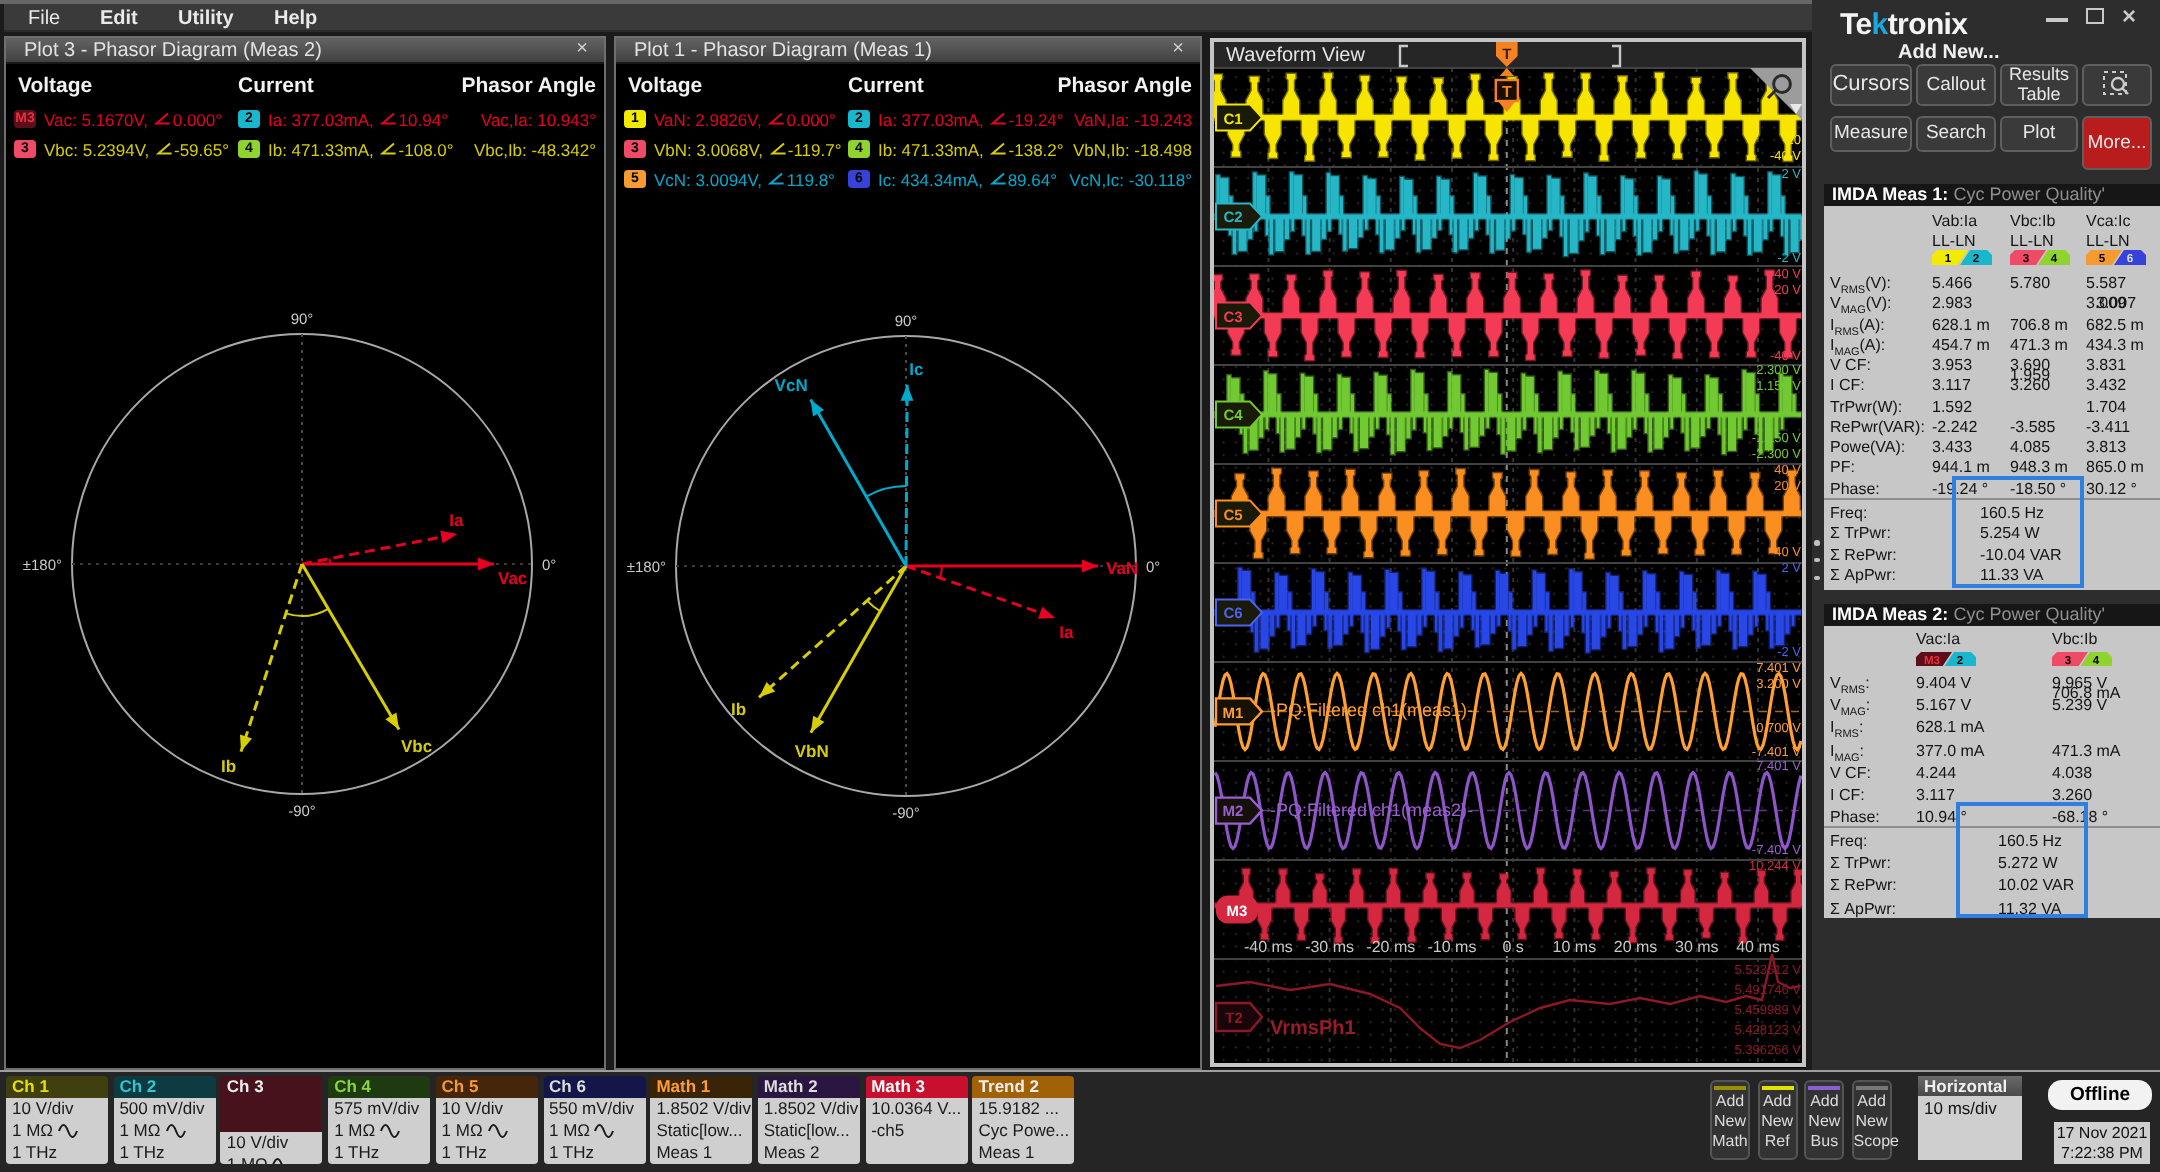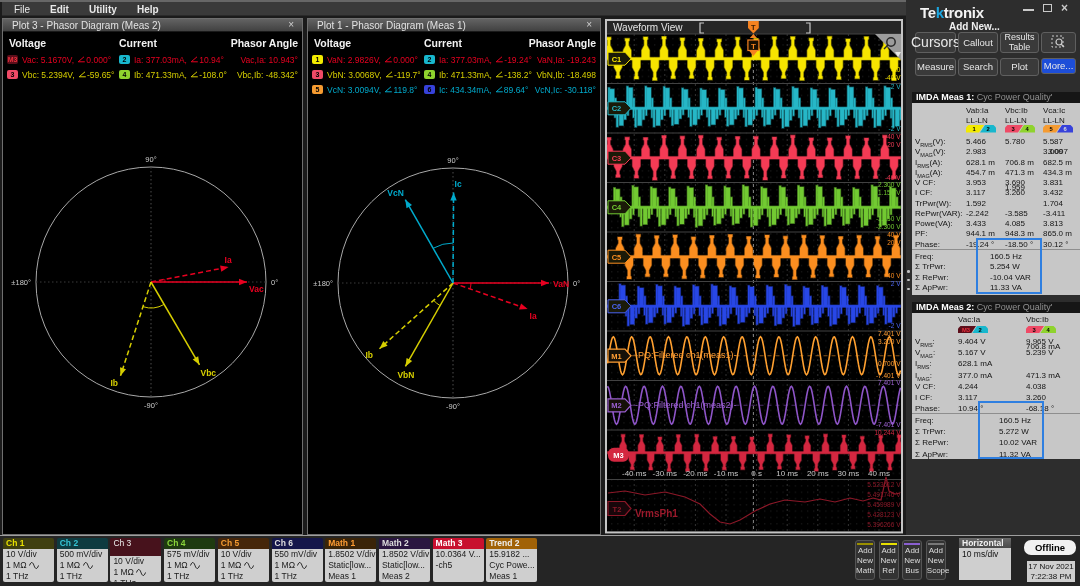--- a/index.html
+++ b/index.html
@@ -783,34 +783,34 @@
 <div class="abs" style="left:907px;top:270px;width:3px;height:20px;display:flex;flex-direction:column;justify-content:space-between">
     <span style="width:2.5px;height:2.5px;border-radius:50%;background:#c0c0c0"></span>
     <span style="width:2.5px;height:2.5px;border-radius:50%;background:#c0c0c0"></span>
     <span style="width:2.5px;height:2.5px;border-radius:50%;background:#c0c0c0"></span>
   </div>
 <div class="abs" style="left:920px;top:4px;font-size:15px;font-weight:bold;color:#f4f4f4;letter-spacing:-0.3px">Te<span style="color:#1ba6e0">k</span>tronix</div>
 <div class="abs" style="left:1023px;top:9px;width:11px;height:2px;background:#c9c9c9"></div>
 <div class="abs" style="left:1043px;top:4px;width:9px;height:8px;border:1.5px solid #c9c9c9"></div>
 <div class="abs" style="left:1061px;top:1px;font-size:12px;color:#c9c9c9;font-weight:bold">×</div>
 <div class="abs" style="left:949px;top:20.5px;font-size:10px;font-weight:bold;color:#f0f0f0">Add New...</div>
-<div class="abs" style="left:915px;top:32px;width:41px;height:21px;background:#3a3a3a;border:1px solid #5f5f5f;border-radius:3px;color:#e8e8e8;font-size:14px;display:flex;align-items:center;justify-content:center;text-align:center;line-height:1.05">Cursors</div>
+<div class="abs" style="left:915px;top:32px;width:41px;height:21px;background:#3a3a3a;border:1px solid #5f5f5f;border-radius:3px;color:#e8e8e8;font-size:11px;display:flex;align-items:center;justify-content:center;text-align:center;line-height:1.05">Cursors</div>
 <div class="abs" style="left:958px;top:32px;width:40px;height:21px;background:#3a3a3a;border:1px solid #5f5f5f;border-radius:3px;color:#e8e8e8;font-size:9.5px;display:flex;align-items:center;justify-content:center;text-align:center;line-height:1.05">Callout</div>
 <div class="abs" style="left:1000px;top:32px;width:39px;height:21px;background:#3a3a3a;border:1px solid #5f5f5f;border-radius:3px;color:#e8e8e8;font-size:9px;display:flex;align-items:center;justify-content:center;text-align:center;line-height:1.05">Results<br>Table</div>
 <div class="abs" style="left:1041px;top:32px;width:35px;height:21px;background:#3a3a3a;border:1px solid #5f5f5f;border-radius:3px;display:flex;align-items:center;justify-content:center">
     <svg width="16" height="16" viewBox="0 0 16 16">
       <rect x="1" y="1" width="11" height="11" fill="none" stroke="#cccccc" stroke-width="1" stroke-dasharray="2,2"></rect>
       <circle cx="8" cy="7" r="3" stroke="#cccccc" stroke-width="1.2" fill="none"></circle>
       <line x1="10" y1="9" x2="13" y2="12" stroke="#cccccc" stroke-width="1.2"></line>
     </svg>
   </div>
 <div class="abs" style="left:915px;top:58px;width:41px;height:18px;background:#3a3a3a;border:1px solid #5f5f5f;border-radius:3px;color:#e8e8e8;font-size:9.5px;display:flex;align-items:center;justify-content:center;text-align:center;line-height:1.05">Measure</div>
 <div class="abs" style="left:958px;top:58px;width:40px;height:18px;background:#3a3a3a;border:1px solid #5f5f5f;border-radius:3px;color:#e8e8e8;font-size:9.5px;display:flex;align-items:center;justify-content:center;text-align:center;line-height:1.05">Search</div>
 <div class="abs" style="left:1000px;top:58px;width:39px;height:18px;background:#3a3a3a;border:1px solid #5f5f5f;border-radius:3px;color:#e8e8e8;font-size:9.5px;display:flex;align-items:center;justify-content:center;text-align:center;line-height:1.05">Plot</div>
-<div class="abs" style="left:1041px;top:58px;width:35px;height:16px;background:#1d4ed8;border:1px solid #5f5f5f;border-radius:3px;color:#e8e8e8;font-size:9.5px;display:flex;align-items:center;justify-content:center;text-align:center;line-height:1.05">More...</div>
+<div class="abs" style="left:1041px;top:58px;width:35px;height:27px;background:#b91c1c;border:1px solid #5f5f5f;border-radius:3px;color:#e8e8e8;font-size:9.5px;display:flex;align-items:center;justify-content:center;text-align:center;line-height:1.05">More...</div>
 <div class="abs" style="left:912px;top:92px;width:168px;height:11px;background:#161616;font-size:9px;color:#fff;padding:0 0 0 4px"><b>IMDA Meas 1:</b> <span style="color:#909090">Cyc Power Quality'</span></div>
 <div class="abs" style="left:912px;top:103px;width:168px;height:192px;background:#c7c7c7"></div>
 <div class="abs" style="left:915px;top:105.5px;font-size:8px;color:#141414;white-space:nowrap"></div>
 <div class="abs" style="left:966px;top:105.5px;font-size:8px;color:#141414;white-space:nowrap">Vab:Ia</div>
 <div class="abs" style="left:1005px;top:105.5px;font-size:8px;color:#141414;white-space:nowrap">Vbc:Ib</div>
 <div class="abs" style="left:1043px;top:105.5px;font-size:8px;color:#141414;white-space:nowrap">Vca:Ic</div>
 <div class="abs" style="left:915px;top:116px;font-size:8px;color:#141414;white-space:nowrap"></div>
 <div class="abs" style="left:966px;top:116px;font-size:8px;color:#141414;white-space:nowrap">LL-LN</div>
 <div class="abs" style="left:1005px;top:116px;font-size:8px;color:#141414;white-space:nowrap">LL-LN</div>
 <div class="abs" style="left:1043px;top:116px;font-size:8px;color:#141414;white-space:nowrap">LL-LN</div>
@@ -949,21 +949,21 @@
     <div style="height:11px;background:#0e3b40;color:#35c4d4;font-size:8.5px;font-weight:bold;padding-left:3px;line-height:11px">Ch 2</div>
     <div style="height:33.5px;background:#cfcfcf;color:#1a1a1a;font-size:8.5px;line-height:11px;padding-left:3px">
       <div style="white-space:nowrap">500 mV/div</div>
       <div style="white-space:nowrap">1 MΩ <svg width="10" height="7" viewBox="0 0 10 7" style="vertical-align:-1px">
           <path d="M0.5 3.5 C2 -0.5 3.5 -0.5 5 3.5 C6.5 7.5 8 7.5 9.5 3.5" stroke="currentColor" stroke-width="1" fill="none"></path>
         </svg></div>
       <div style="white-space:nowrap">1 THz</div>
     </div>
   </div>
 <div class="abs" style="left:110.4px;top:537.5px;width:51px;height:44.5px;border-radius:2px;overflow:hidden">
-    <div style="height:18px;background:#47121c;color:#eeeeee;font-size:8.5px;font-weight:normal;padding-left:3px;line-height:11px">Ch 3</div>
+    <div style="height:28px;background:#47121c;color:#eeeeee;font-size:8.5px;font-weight:bold;padding-left:3px;line-height:11px">Ch 3</div>
     <div style="height:33.5px;background:#cfcfcf;color:#1a1a1a;font-size:8.5px;line-height:11px;padding-left:3px">
       <div style="white-space:nowrap">10 V/div</div>
       <div style="white-space:nowrap">1 MΩ <svg width="10" height="7" viewBox="0 0 10 7" style="vertical-align:-1px">
           <path d="M0.5 3.5 C2 -0.5 3.5 -0.5 5 3.5 C6.5 7.5 8 7.5 9.5 3.5" stroke="currentColor" stroke-width="1" fill="none"></path>
         </svg></div>
       <div style="white-space:nowrap">1 THz</div>
     </div>
   </div>
 <div class="abs" style="left:164.10000000000002px;top:537.5px;width:51px;height:44.5px;border-radius:2px;overflow:hidden">
     <div style="height:11px;background:#1e3a10;color:#8ad63a;font-size:8.5px;font-weight:bold;padding-left:3px;line-height:11px">Ch 4</div>

